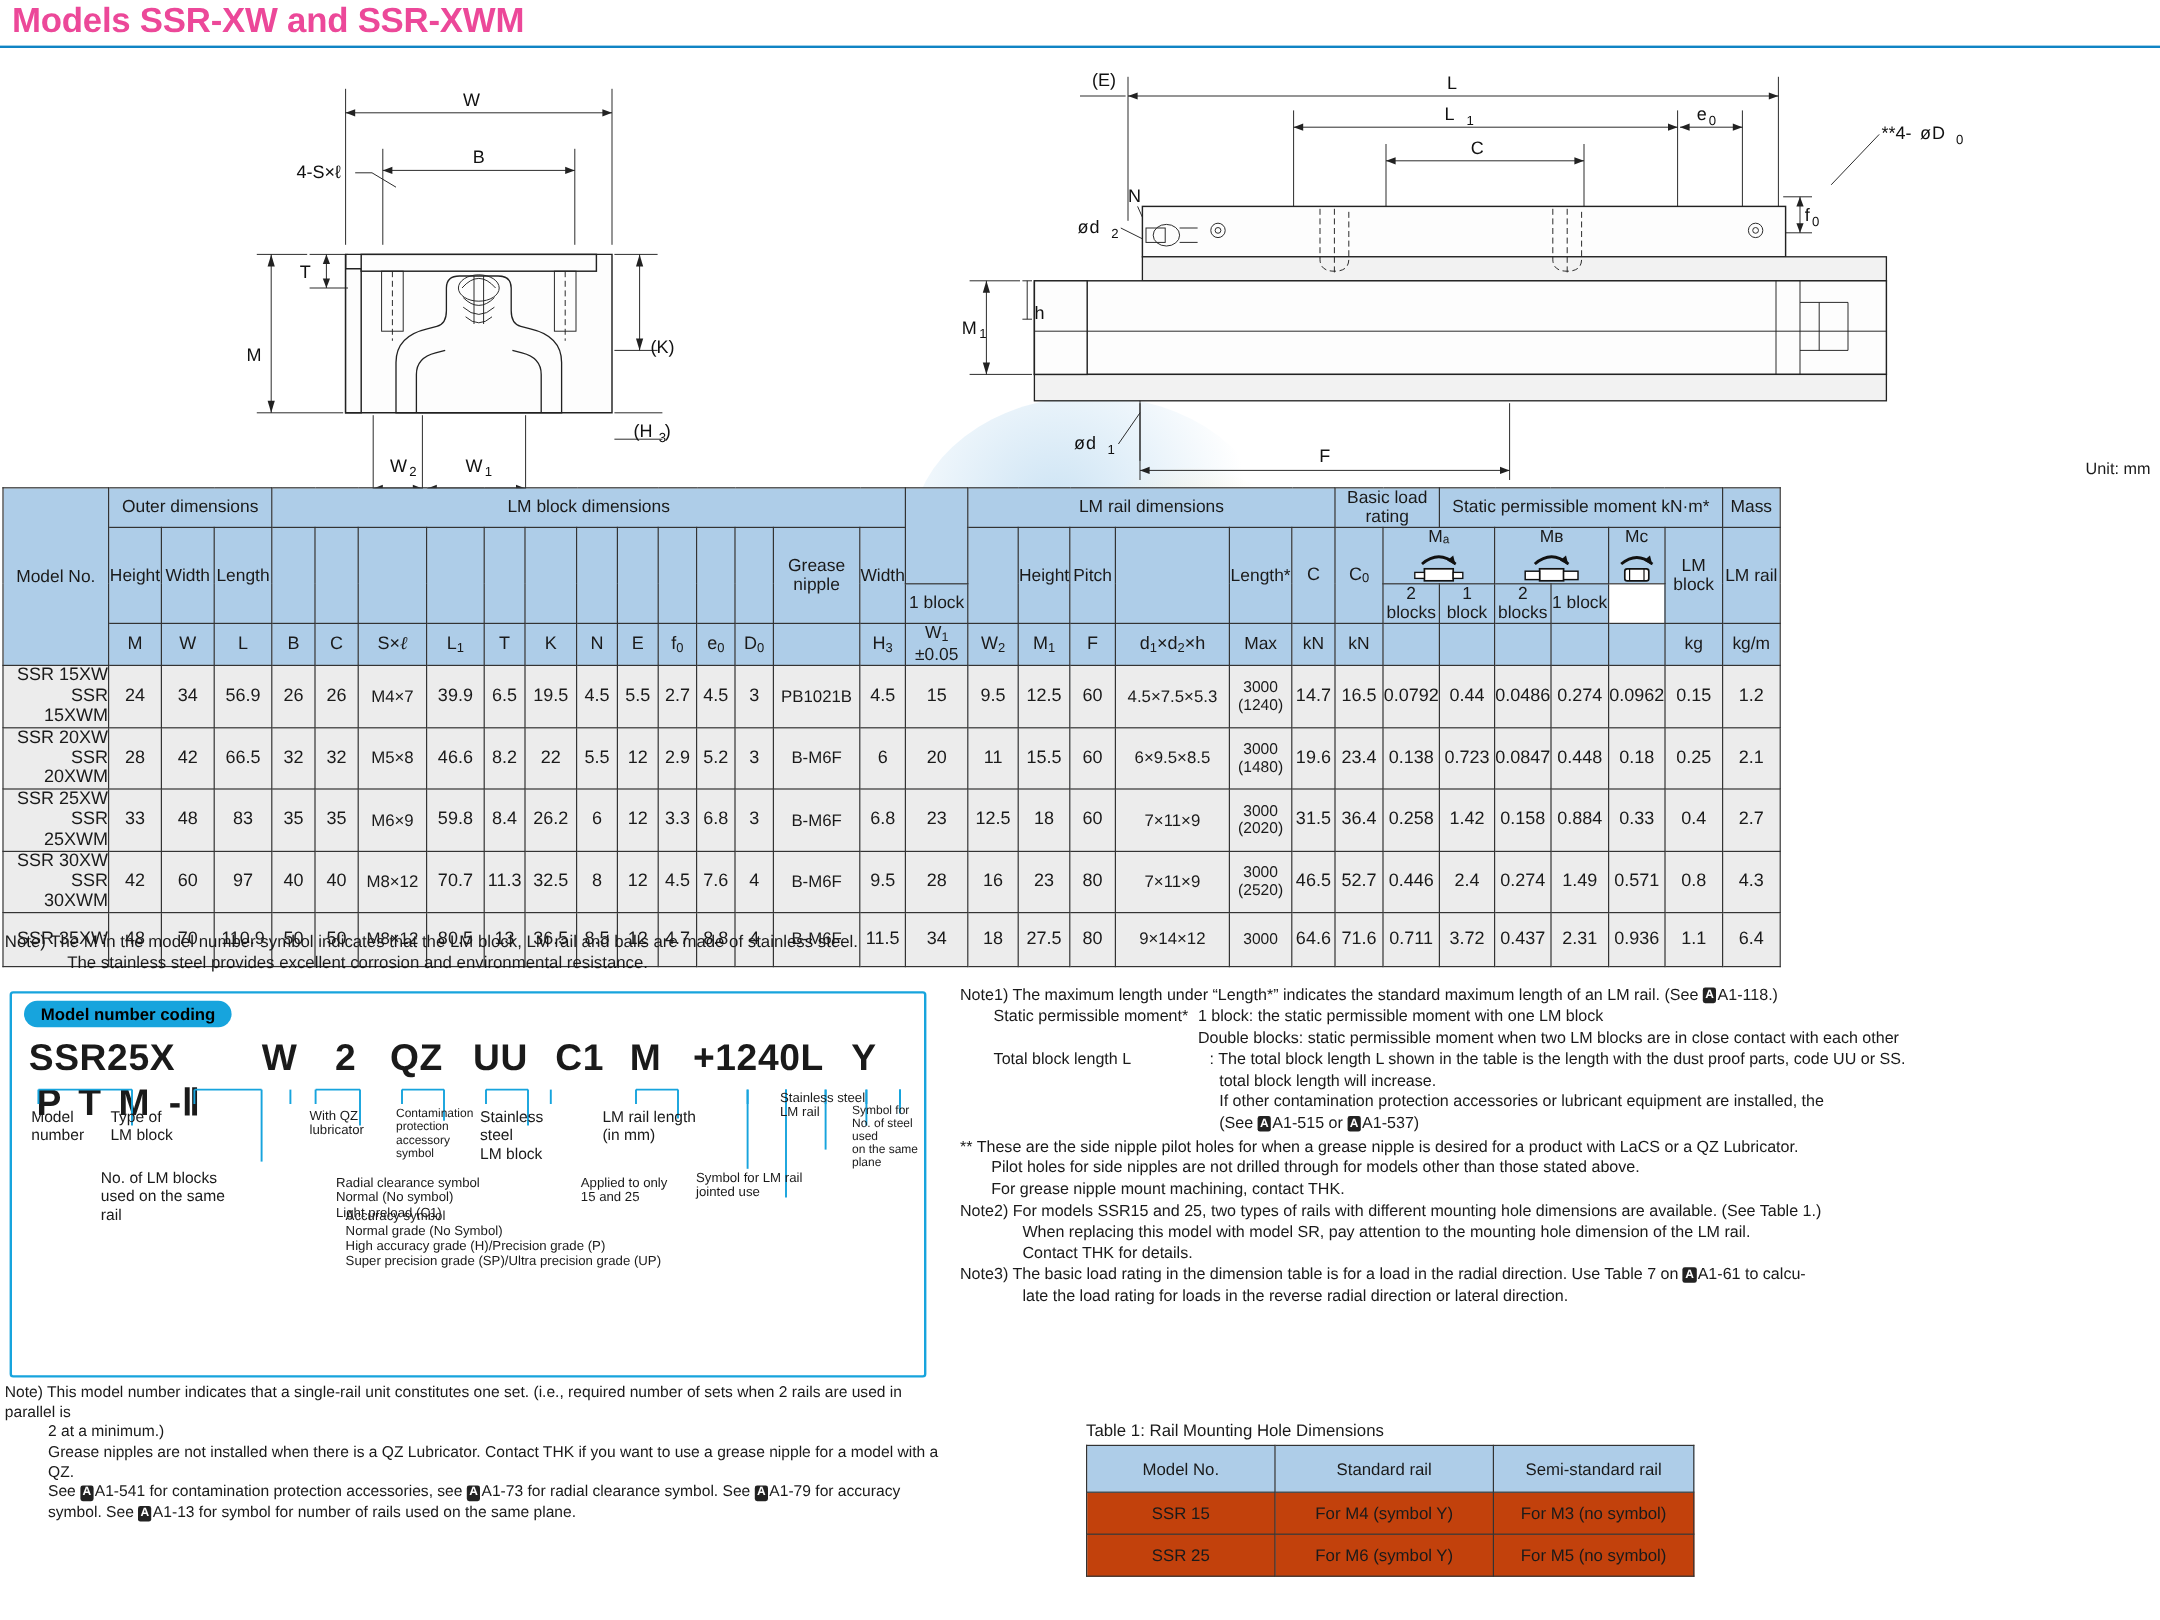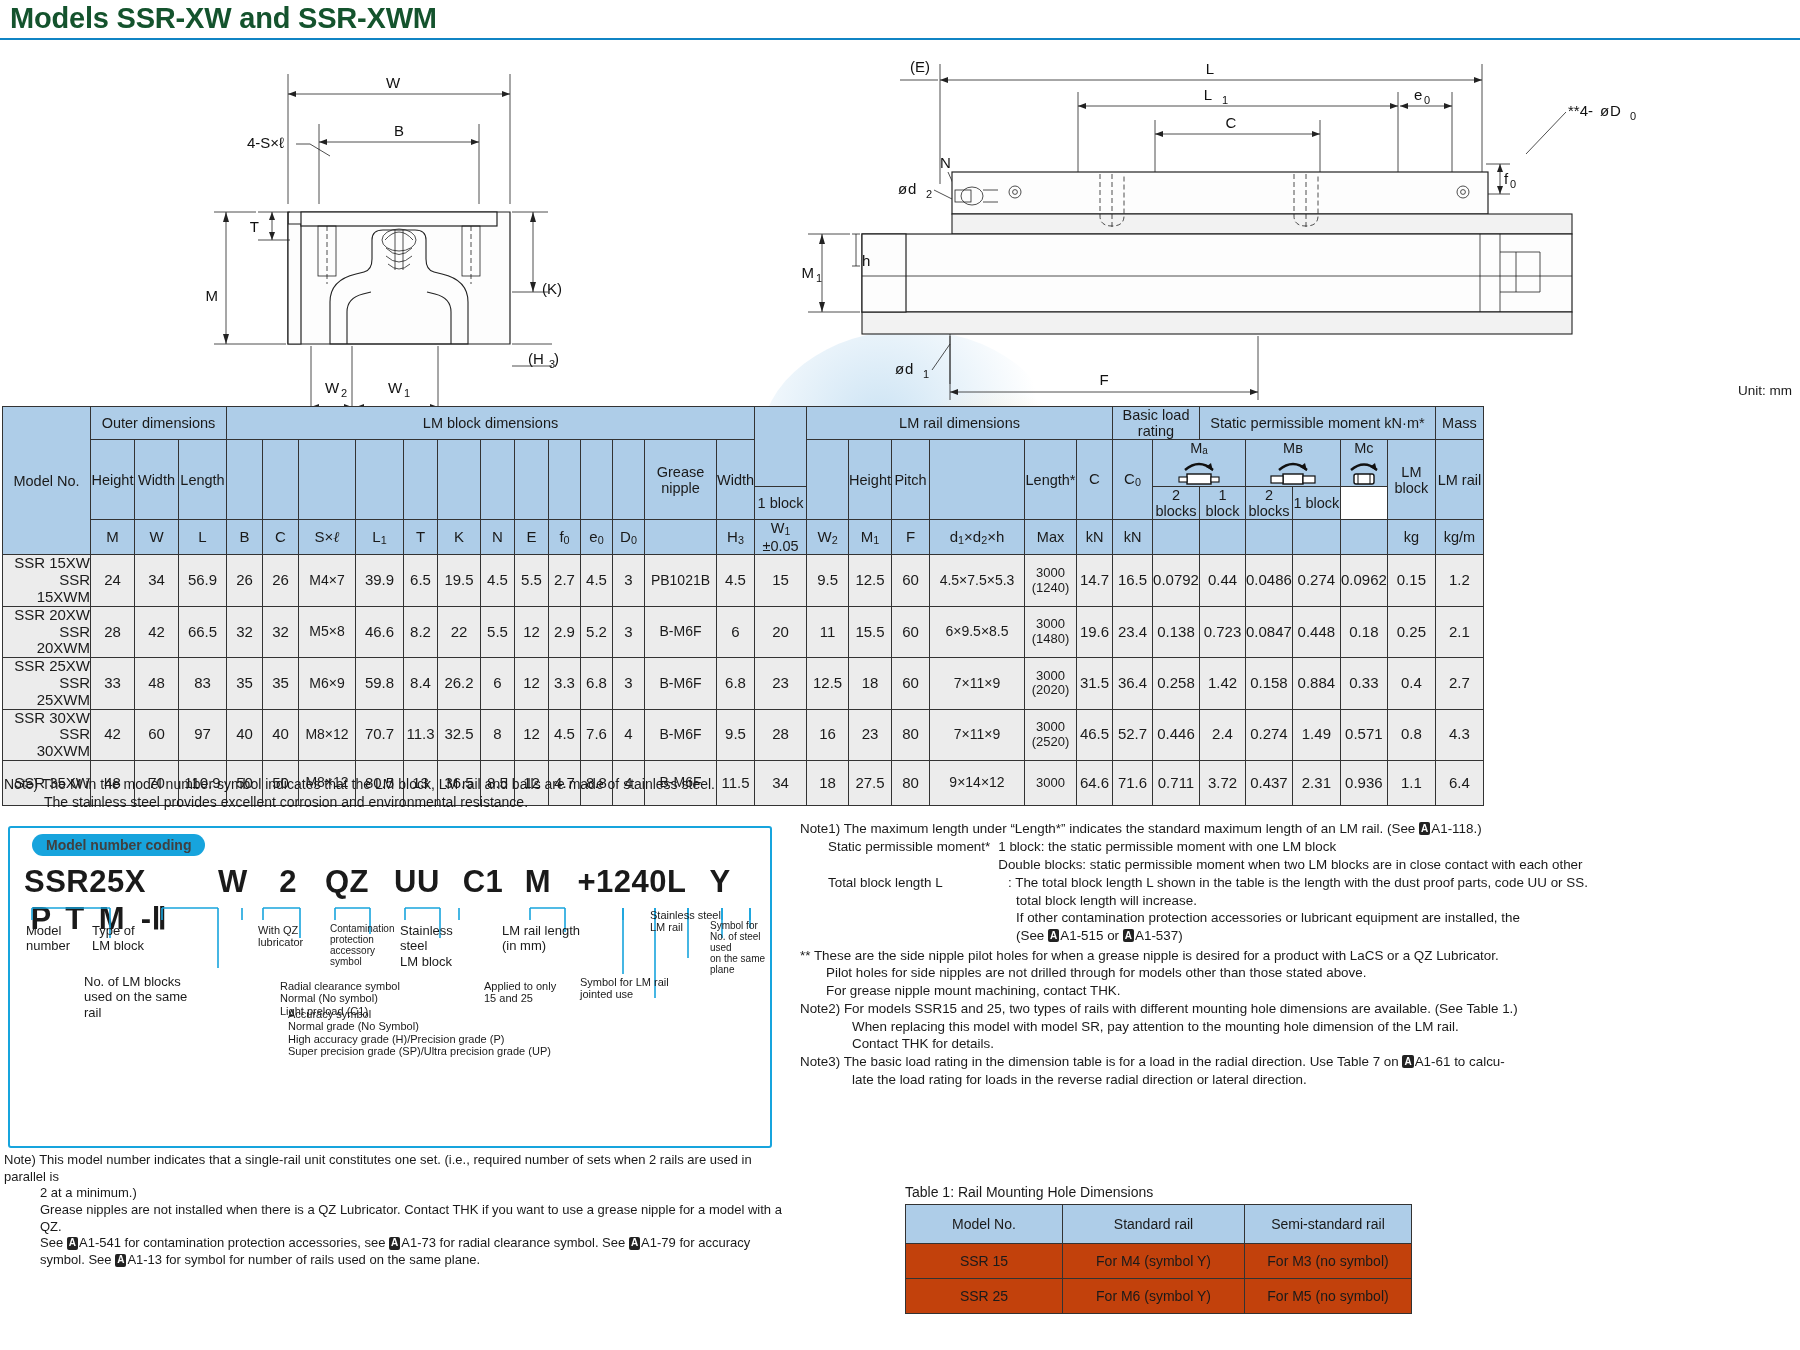--- a/index.html
+++ b/index.html
@@ -8,21 +8,21 @@
     font-family:"Liberation Sans", sans-serif;
     color:#1a1a1a;position:relative;overflow:hidden;
   }
   .wm{position:absolute;border-radius:50%;pointer-events:none;}
   #wm1{left:760px;top:330px;width:300px;height:230px;background:radial-gradient(circle at 40% 40%,rgba(163,205,235,.55),rgba(163,205,235,0) 70%);}
   #wm2{left:880px;top:390px;width:220px;height:200px;background:radial-gradient(circle at 50% 50%,rgba(250,225,170,.65),rgba(250,225,170,0) 70%);}
   #wm3{left:700px;top:430px;width:260px;height:300px;background:radial-gradient(circle at 50% 50%,rgba(150,200,232,.35),rgba(150,200,232,0) 72%);}
 
   h1#title{
     position:absolute;left:10px;top:2px;margin:0;
-    font-size:29px;font-weight:bold;color:#14532d;letter-spacing:-.2px;
+    font-size:29px;font-weight:bold;color:#ec4899;letter-spacing:-.2px;
   }
   #title-rule{position:absolute;left:0;top:38px;width:1800px;height:2px;background:#1084c4;}
 
   
   #drawings{position:absolute;left:0;top:44px;width:1800px;height:400px;}
   svg.dw{position:absolute;top:0;left:0;}
   .ln{stroke:#222;stroke-width:1.1;fill:none;}
   .thin{stroke:#222;stroke-width:.8;fill:none;}
   .dash{stroke:#222;stroke-width:.8;fill:none;stroke-dasharray:5 3;}
   .body-f{fill:#fdfdfd;stroke:#222;stroke-width:1.2;}
@@ -45,26 +45,26 @@
   #maintable tbody td{background:#ececec;font-size:15px;height:44px;}
   #maintable tbody td.model{text-align:right;padding-left:6px;font-size:15px;white-space:pre-line;}
   .sub{font-size:.72em;vertical-align:-.22em;}
   .ital{font-style:italic;font-family:"Liberation Serif",serif;}
   .hdr-small{font-size:12.5px;}
   .hdr-tiny{font-size:11.5px;}
   .mom-ico{display:block;margin:1px auto 0;}
 
   
   #note-main{position:absolute;left:4px;top:775px;font-size:14px;line-height:1.3;}
-  #note-main .ind{padding-left:40px;display:block;}
+  #note-main .ind{padding-left:52px;display:block;}
 
   
   #coding{position:absolute;left:8px;top:826px;width:760px;height:318px;
     border:2px solid #17a4dd;border-radius:3px;background:#fff;}
-  #coding-badge{position:absolute;left:22px;top:6px;background:#17a4dd;color:#404040;
+  #coding-badge{position:absolute;left:10px;top:6px;background:#17a4dd;color:#000000;
     border-radius:13px;padding:3px 14px;font-size:14px;font-weight:bold;}
   #coding-code{position:absolute;left:14px;top:36px;width:735px;font-size:31px;font-weight:bold;
     letter-spacing:.5px;}
   #coding-code span{display:inline-block;}
   svg#coding-lines{position:absolute;left:0;top:0;}
   .cd-lbl{position:absolute;font-size:13px;line-height:1.18;}
   .cd-lbl.tiny{font-size:11px;line-height:1.12;}
   .cd-lbl.xtiny{font-size:10px;line-height:1.1;}
 
   #note-bottom{position:absolute;left:4px;top:1152px;width:780px;font-size:13px;line-height:1.28;}

